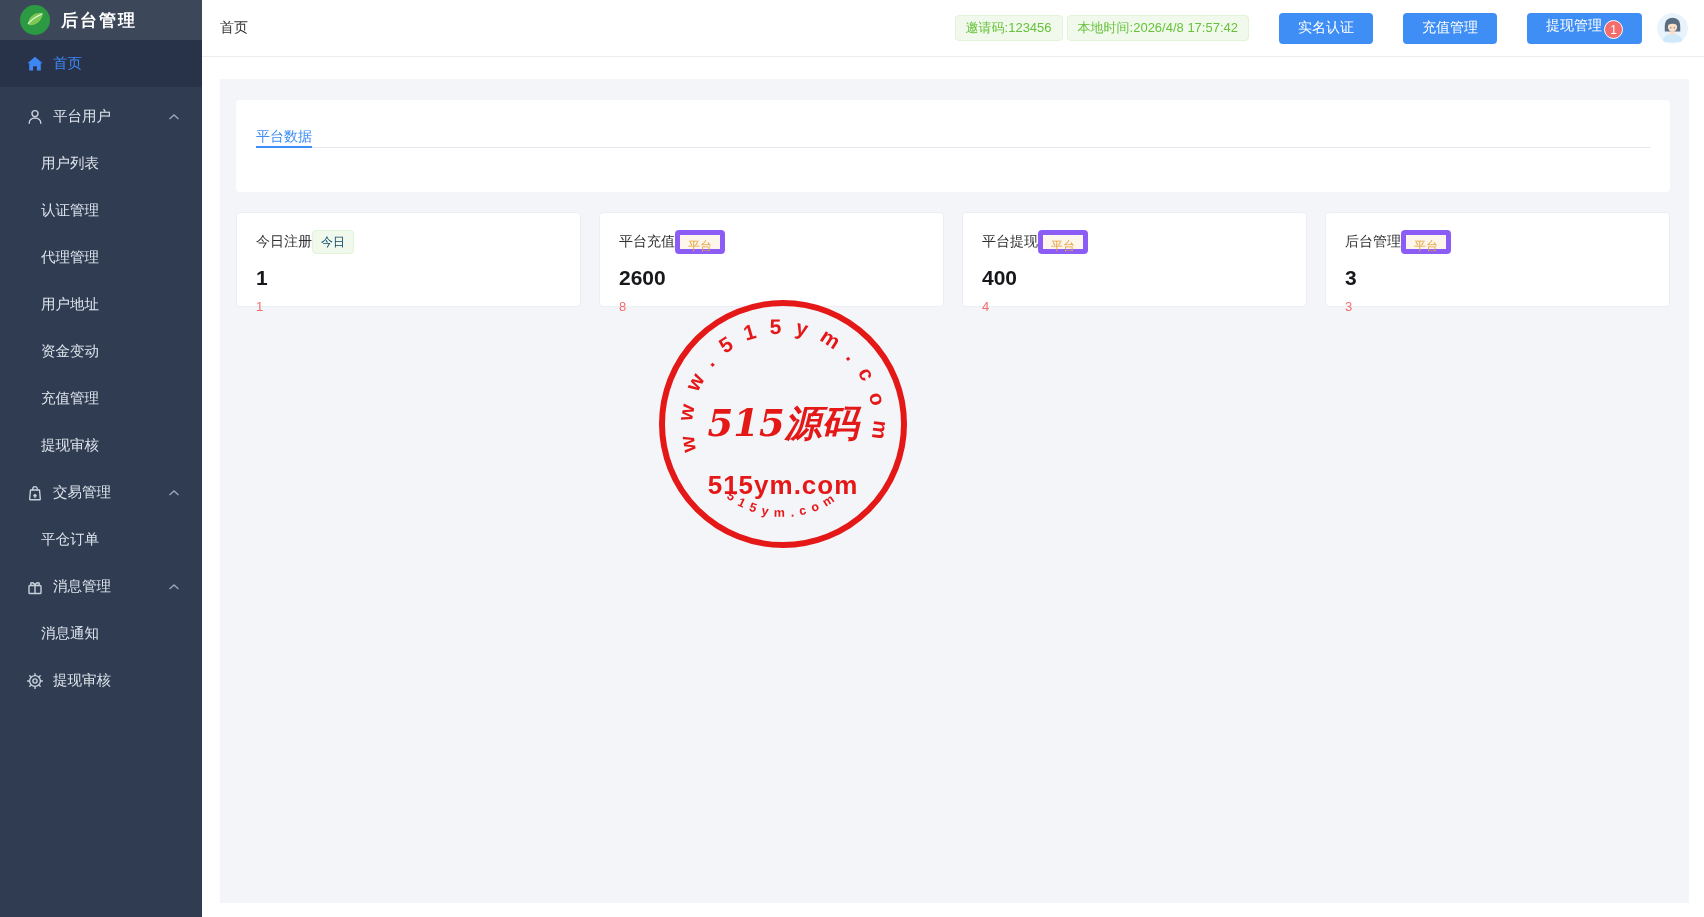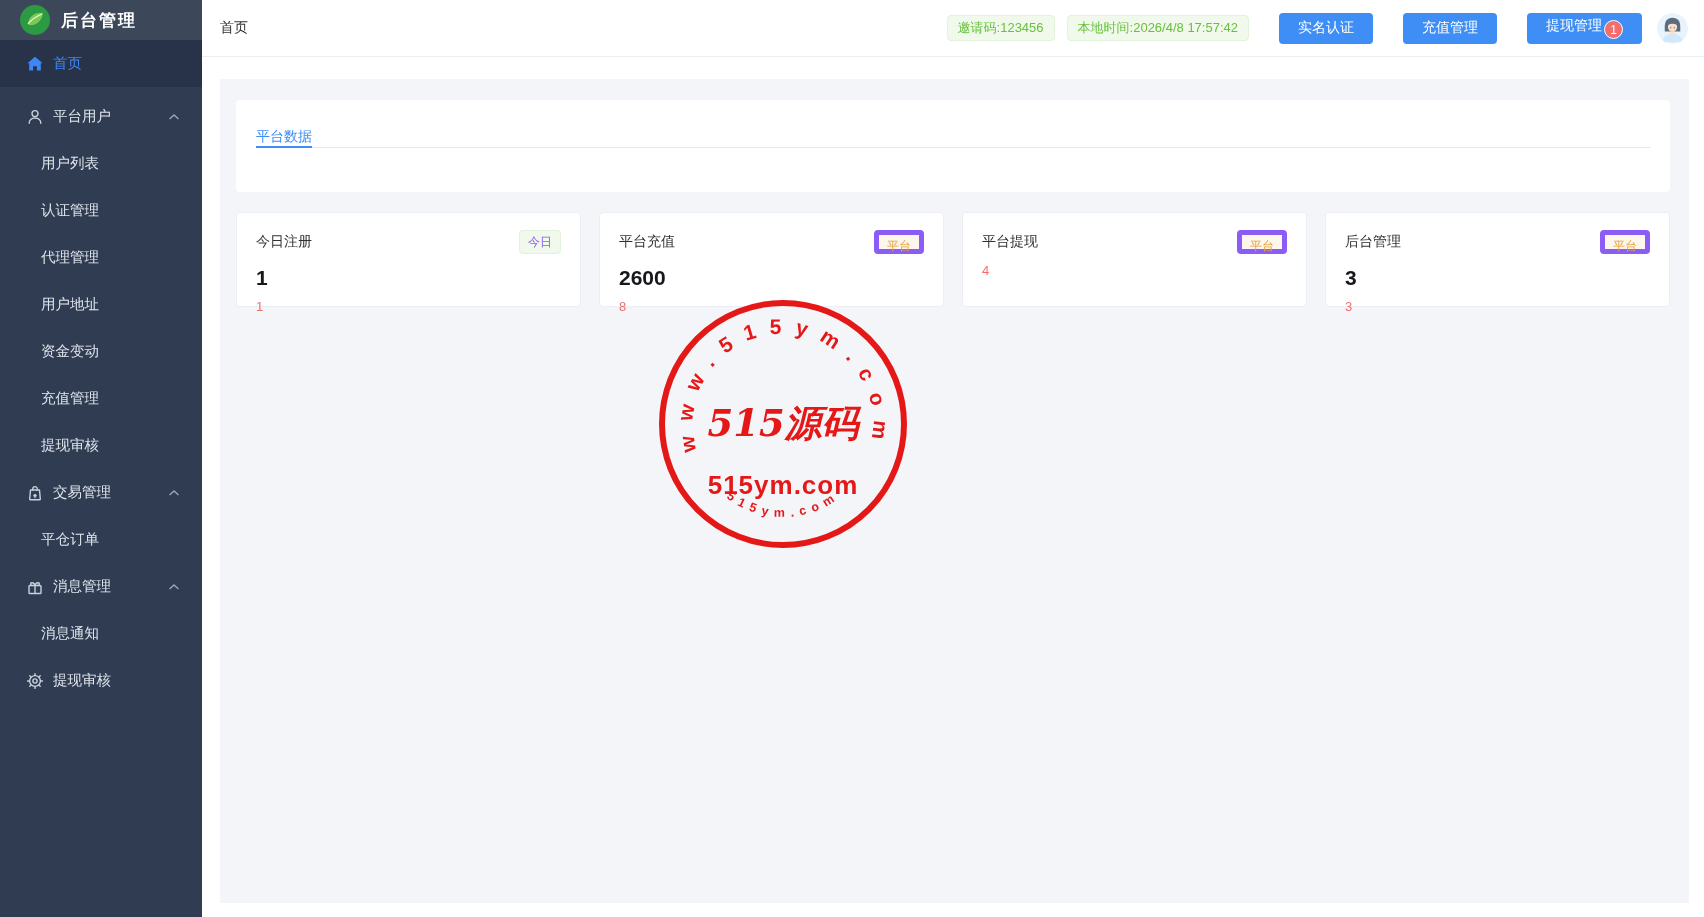--- a/index.html
+++ b/index.html
@@ -20,45 +20,45 @@
   .mi.child { padding-left:41px; }
   .chev { position:absolute; right:22px; top:50%; transform:translateY(-50%); display:flex; }
   .icon-stroke { stroke:#c8d0db; stroke-width:1.4; fill:none; stroke-linecap:round; stroke-linejoin:round; }
 
   
   .topbar { position:fixed; left:202px; top:0; right:0; height:57px; background:#fff;
     border-bottom:1px solid #ebedf0; display:flex; align-items:center; padding:0 16px 0 18px; z-index:9; }
   .breadcrumb { font-size:14px; color:#303133; }
   .tb-spacer { flex:1; }
   .tag-green { background:#f0f9eb; border:1px solid #e1f3d8; color:#67c23a; font-size:13px;
-    height:26px; line-height:24px; padding:0 10px; border-radius:4px; margin-left:12px; white-space:nowrap; }
+    height:26px; line-height:24px; padding:0 10px; border-radius:4px; margin-left:4px; white-space:nowrap; }
   .btn-primary { background:#3e8ef5; color:#fff; border:none; font-size:14px; height:31px;
     padding:0 19px; border-radius:4px; margin-left:30px; cursor:pointer; position:relative;
     font-family:inherit; white-space:nowrap; }
   .btn-primary .num-badge { display:inline-flex; align-items:center; justify-content:center;
     min-width:19px; height:19px; padding:0 4px; background:#f56c6c; color:#fff; font-size:12px;
     border-radius:10px; border:1px solid #fff; margin-left:2px; vertical-align:-4px; }
   .avatar { width:31px; height:31px; border-radius:50%; overflow:hidden; margin-left:15px; cursor:pointer; flex:none; }
   .avatar svg { display:block; width:100%; height:100%; }
 
   
   .main { position:fixed; left:202px; top:57px; right:0; bottom:0; background:#fff; }
   .content-panel { position:absolute; left:18px; top:22px; right:15px; bottom:14px;
     background:#f3f5f9; padding:21px 19px 0 16px; overflow:hidden; }
   .tab-card { background:#fff; border-radius:4px; height:92px; }
   .tabs { margin:0 20px; border-bottom:1px solid #e4e7ed; padding-top:27px; }
   .tab-item { display:inline-block; font-size:14px; color:#3e8ef5; 
     border-bottom:2px solid #3e8ef5; margin-bottom:-1px; cursor:pointer; }
   .cards-row { display:flex; gap:18px; margin-top:20px; }
   .scard { flex:1; background:#fff; border:1px solid #ebeef5; border-radius:4px; height:95px;
     padding:17px 19px; }
-  .srow { display:flex; justify-content:space-between; align-items:center; }
+  .srow { display:flex; justify-content:flex-start; align-items:center; }
   .stitle { font-size:14px; color:#303133; }
   .stag { font-size:12px; height:24px; line-height:22px; padding:0 8px; border-radius:4px; }
-  .stag.green { background:#f0f9eb; border:1px solid #e1f3d8; color:#8b5cf6; }
+  .stag.green { background:#f0f9eb; border:1px solid #e1f3d8; color:#0c4a6e; }
   .stag.orange { background:#fdf6ec; border:5px solid #8b5cf6; color:#e6a23c; }
   .sval { font-size:21px; font-weight:bold; color:#16181c; margin-top:12px; }
   .ssub { font-size:13px; color:#f56c6c; margin-top:9px; }
 
   
   .stamp { position:fixed; left:783px; top:424px; width:256px; height:256px;
     transform:translate(-50%,-50%); z-index:50; pointer-events:none; opacity:0.95; }
   .stamp svg { width:100%; height:100%; }
   .stamp-ring { fill:none; stroke:#e50d0d; stroke-width:6px; }
   .stamp text { fill:#e50d0d; }
@@ -226,20 +226,21 @@
           <span class="stag orange">平台</span>
         </div>
         <div class="sval">2600</div>
         <div class="ssub">8</div>
       </div>
       <div class="scard">
         <div class="srow">
           <span class="stitle">平台提现</span>
           <span class="stag orange">平台</span>
         </div>
+        <div class="sval">400</div>
         <div class="ssub">4</div>
       </div>
       <div class="scard">
         <div class="srow">
           <span class="stitle">后台管理</span>
           <span class="stag orange">平台</span>
         </div>
         <div class="sval">3</div>
         <div class="ssub">3</div>
       </div>

